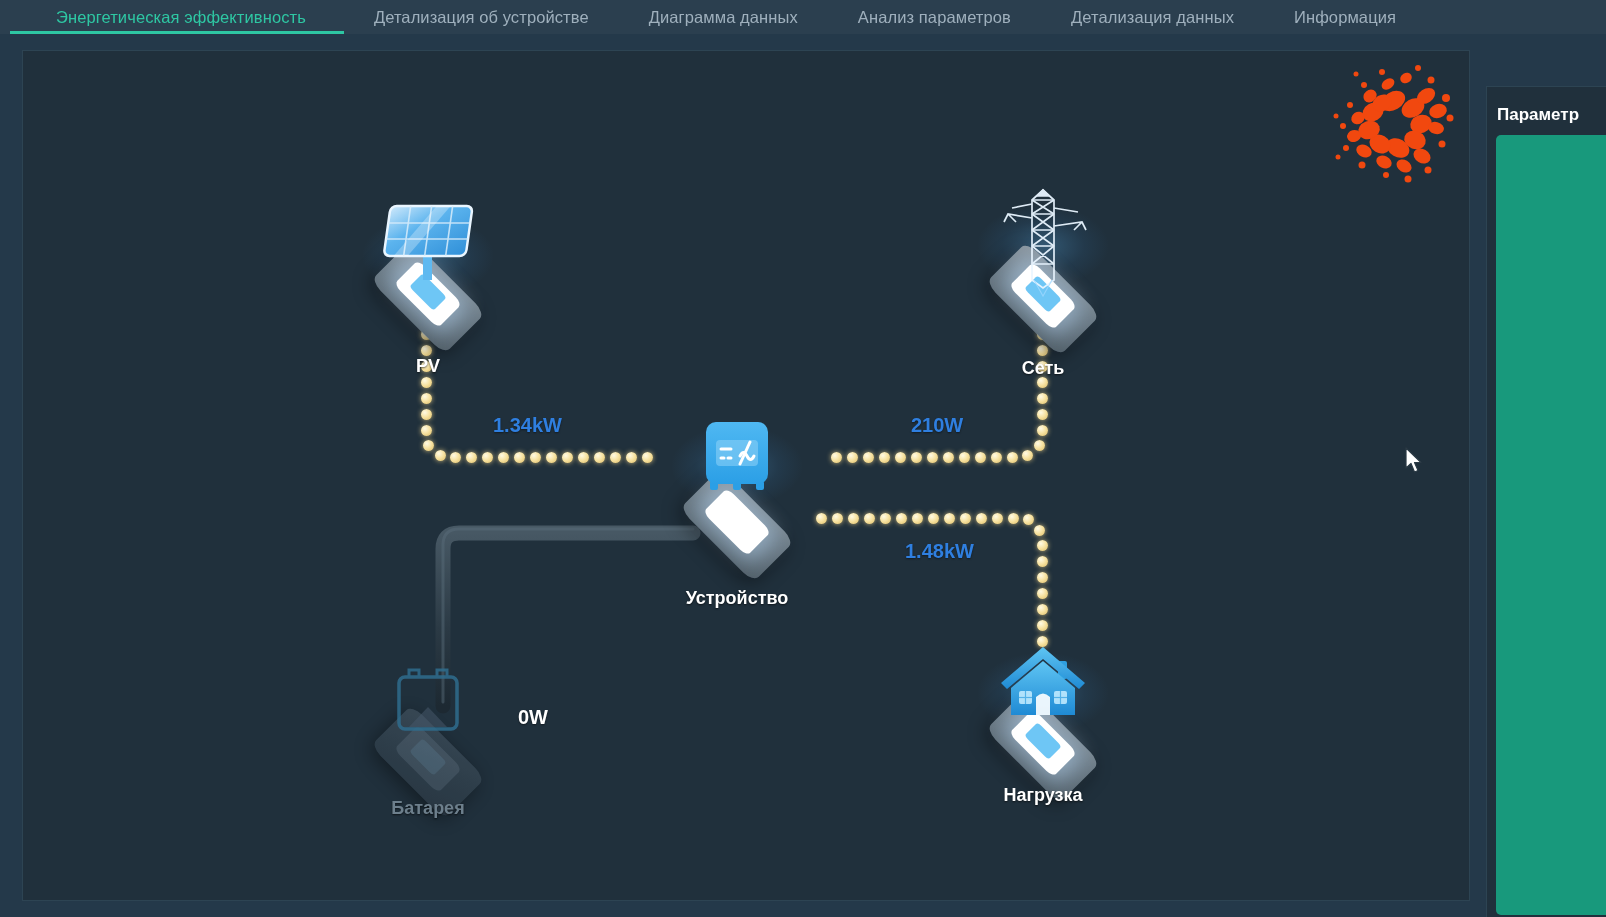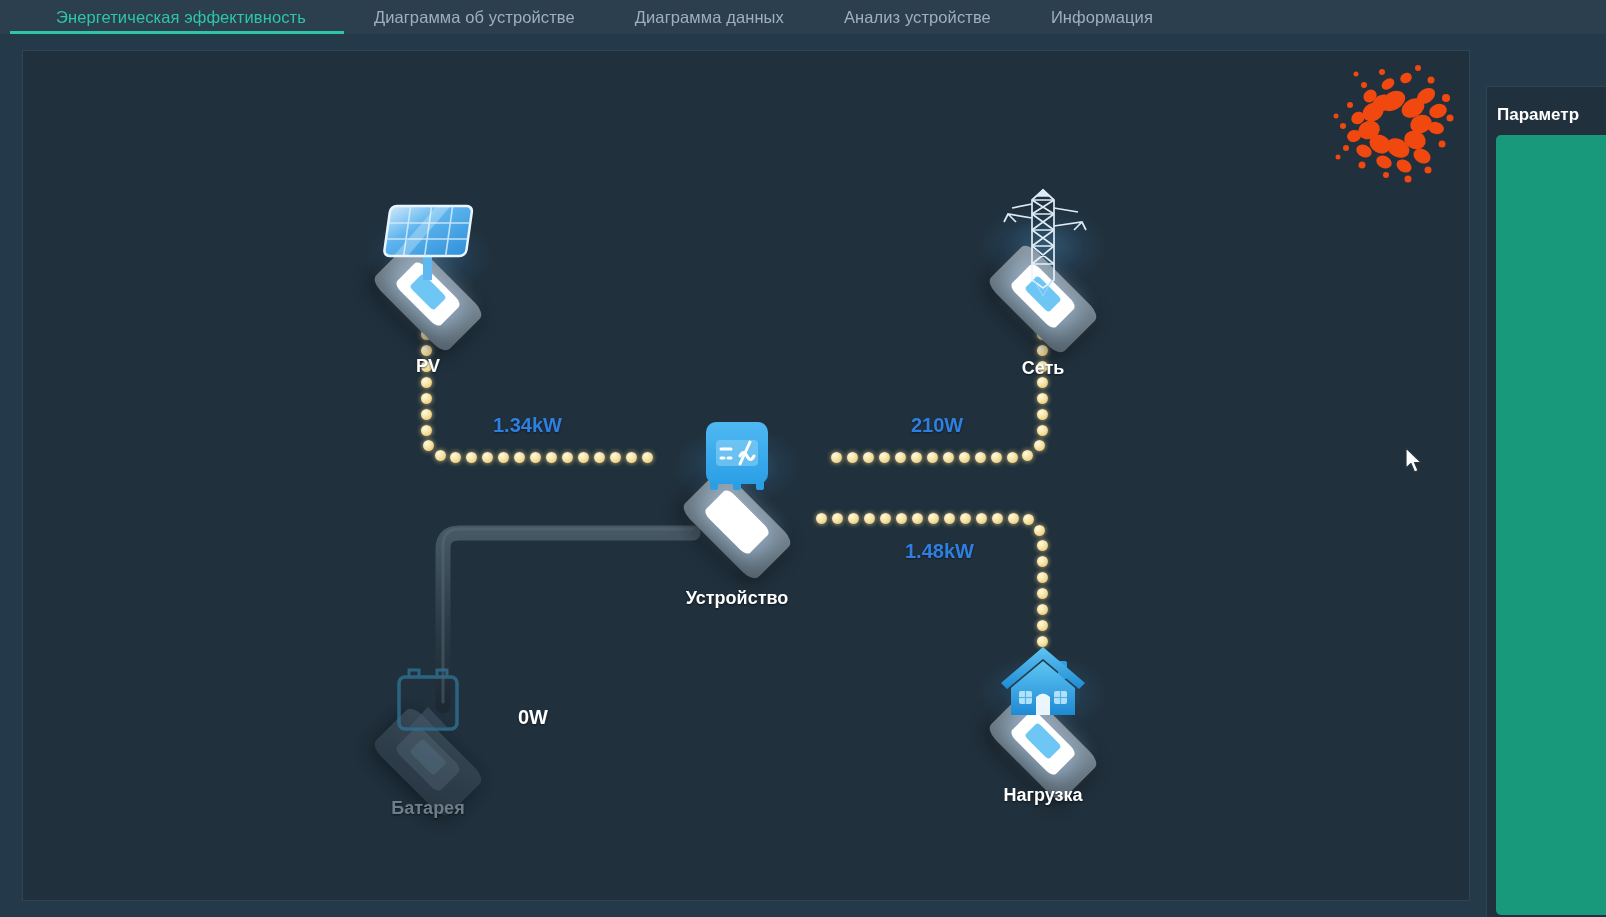--- a/index.html
+++ b/index.html
@@ -215,27 +215,30 @@
 </head>
 <body>
 
 <div id="app">
 
   <div class="tabbar">
     <div class="tab active first">
       <span>Энергетическая эффективность</span>
     </div>
     <div class="tab">
-      <span>Диаграмма об устройстве</span>
+      <span>Детализация об устройстве</span>
     </div>
     <div class="tab">
       <span>Диаграмма данных</span>
     </div>
     <div class="tab">
-      <span>Анализ устройстве</span>
+      <span>Анализ параметров</span>
+    </div>
+    <div class="tab">
+      <span>Детализация данных</span>
     </div>
     <div class="tab">
       <span>Информация</span>
     </div>
   </div>
 
   <div class="content-wrap">
 
     <div class="flow-panel">
 

